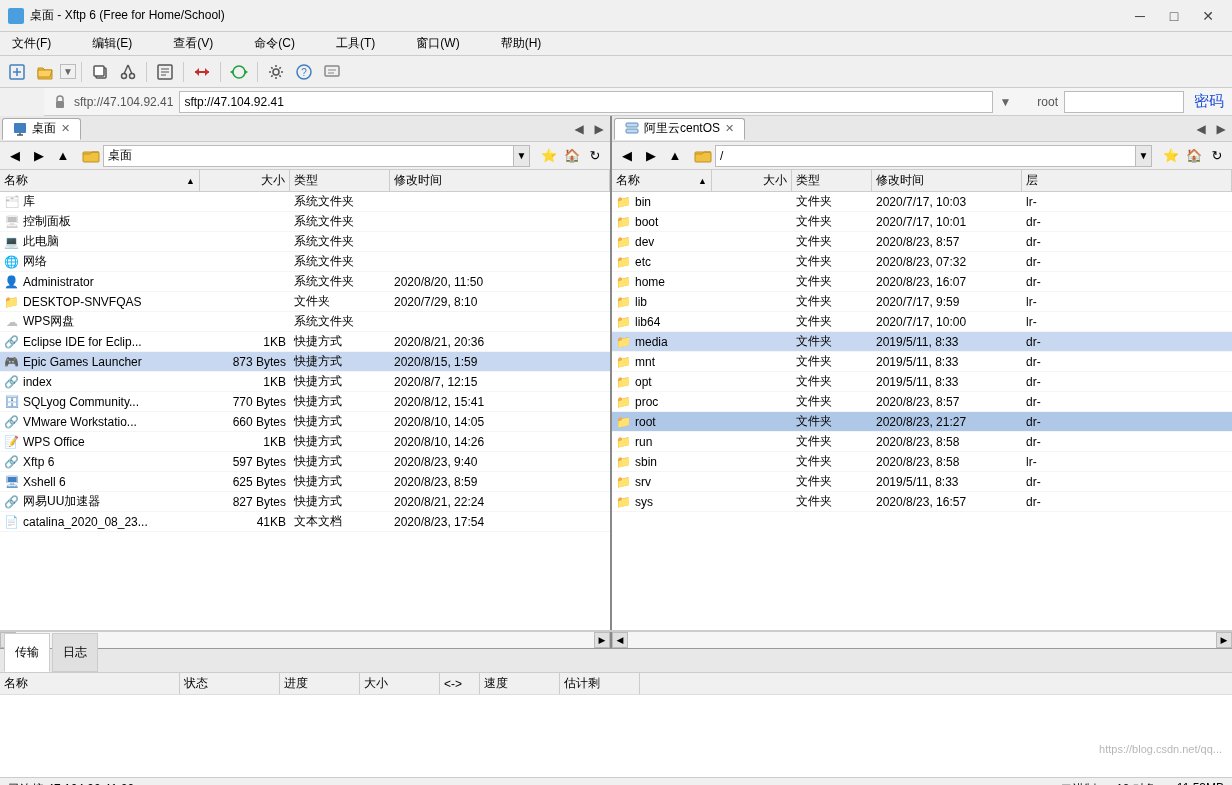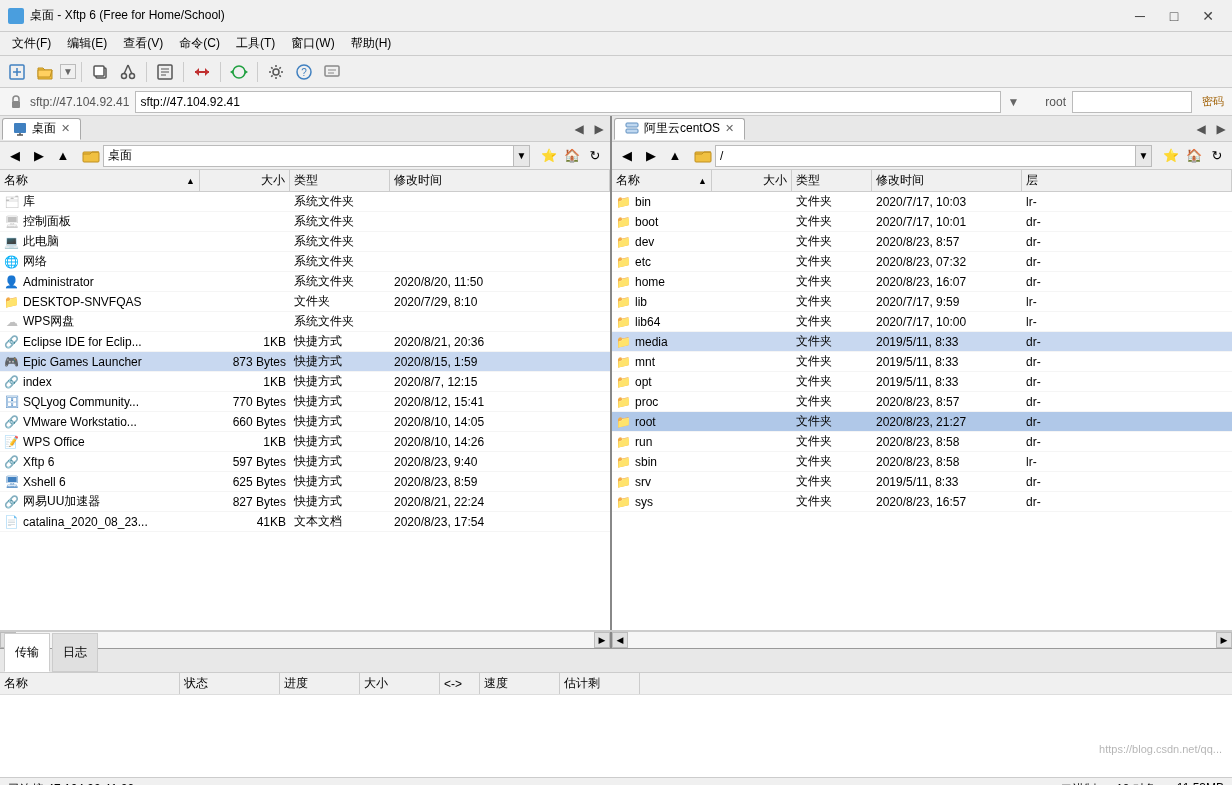--- a/index.html
+++ b/index.html
@@ -49,20 +49,21 @@
     }
 
     
     .menu-bar {
       background: #f0f0f0;
       height: 24px;
       display: flex;
       align-items: center;
       padding: 0 4px;
       border-bottom: 1px solid #ccc;
+      gap: 25px;
     }
     .menu-item {
       padding: 2px 8px;
       cursor: pointer;
       font-size: 12px;
     }
 
     
     .toolbar {
       background: #f0f0f0;
@@ -92,20 +93,21 @@
 
     
     .address-bar {
       background: #f5f5f5;
       height: 28px;
       display: flex;
       align-items: center;
       padding: 0 8px;
       border-bottom: 1px solid #ccc;
       gap: 6px;
+      margin-left: 44px;
     }
     .addr-input {
       flex: 1;
       height: 22px;
       border: 1px solid #bbb;
       padding: 0 4px;
       font-size: 12px;
       background: #fff;
     }
     .addr-arrow {
@@ -459,21 +461,21 @@
 <div class="address-bar">
   <svg width="16" height="16" viewBox="0 0 16 16">
       <rect x="4" y="7" width="8" height="7" rx="1" fill="#888"></rect>
       <path d="M5 7V5a3 3 0 0 1 6 0v2" fill="none" stroke="#888" stroke-width="1.5"></path>
     </svg>
   <span style="font-size:12px;color:#555">sftp://47.104.92.41</span>
   <input class="addr-input" type="text" value="sftp://47.104.92.41" style="">
   <span class="addr-arrow">▼</span>
   <span style="font-size:12px;color:#555;margin-left:20px">root</span>
   <input class="addr-pwd" type="password" placeholder="" style="">
-  <span style="font-size:11px;color:#a16207;margin-left:4px">密码</span>
+  <span style="font-size:15px;color:#1d4ed8;margin-left:4px">密码</span>
 </div>
 
 <div class="main-area">
 
   <div class="pane" style="flex:0 0 612px; border-right:2px solid #888;">
 
     <div class="tab-bar">
       <div class="tab active">
         <svg width="14" height="14" viewBox="0 0 14 14">
             <rect x="1" y="1" width="12" height="10" rx="1" fill="#4080c0"></rect>

